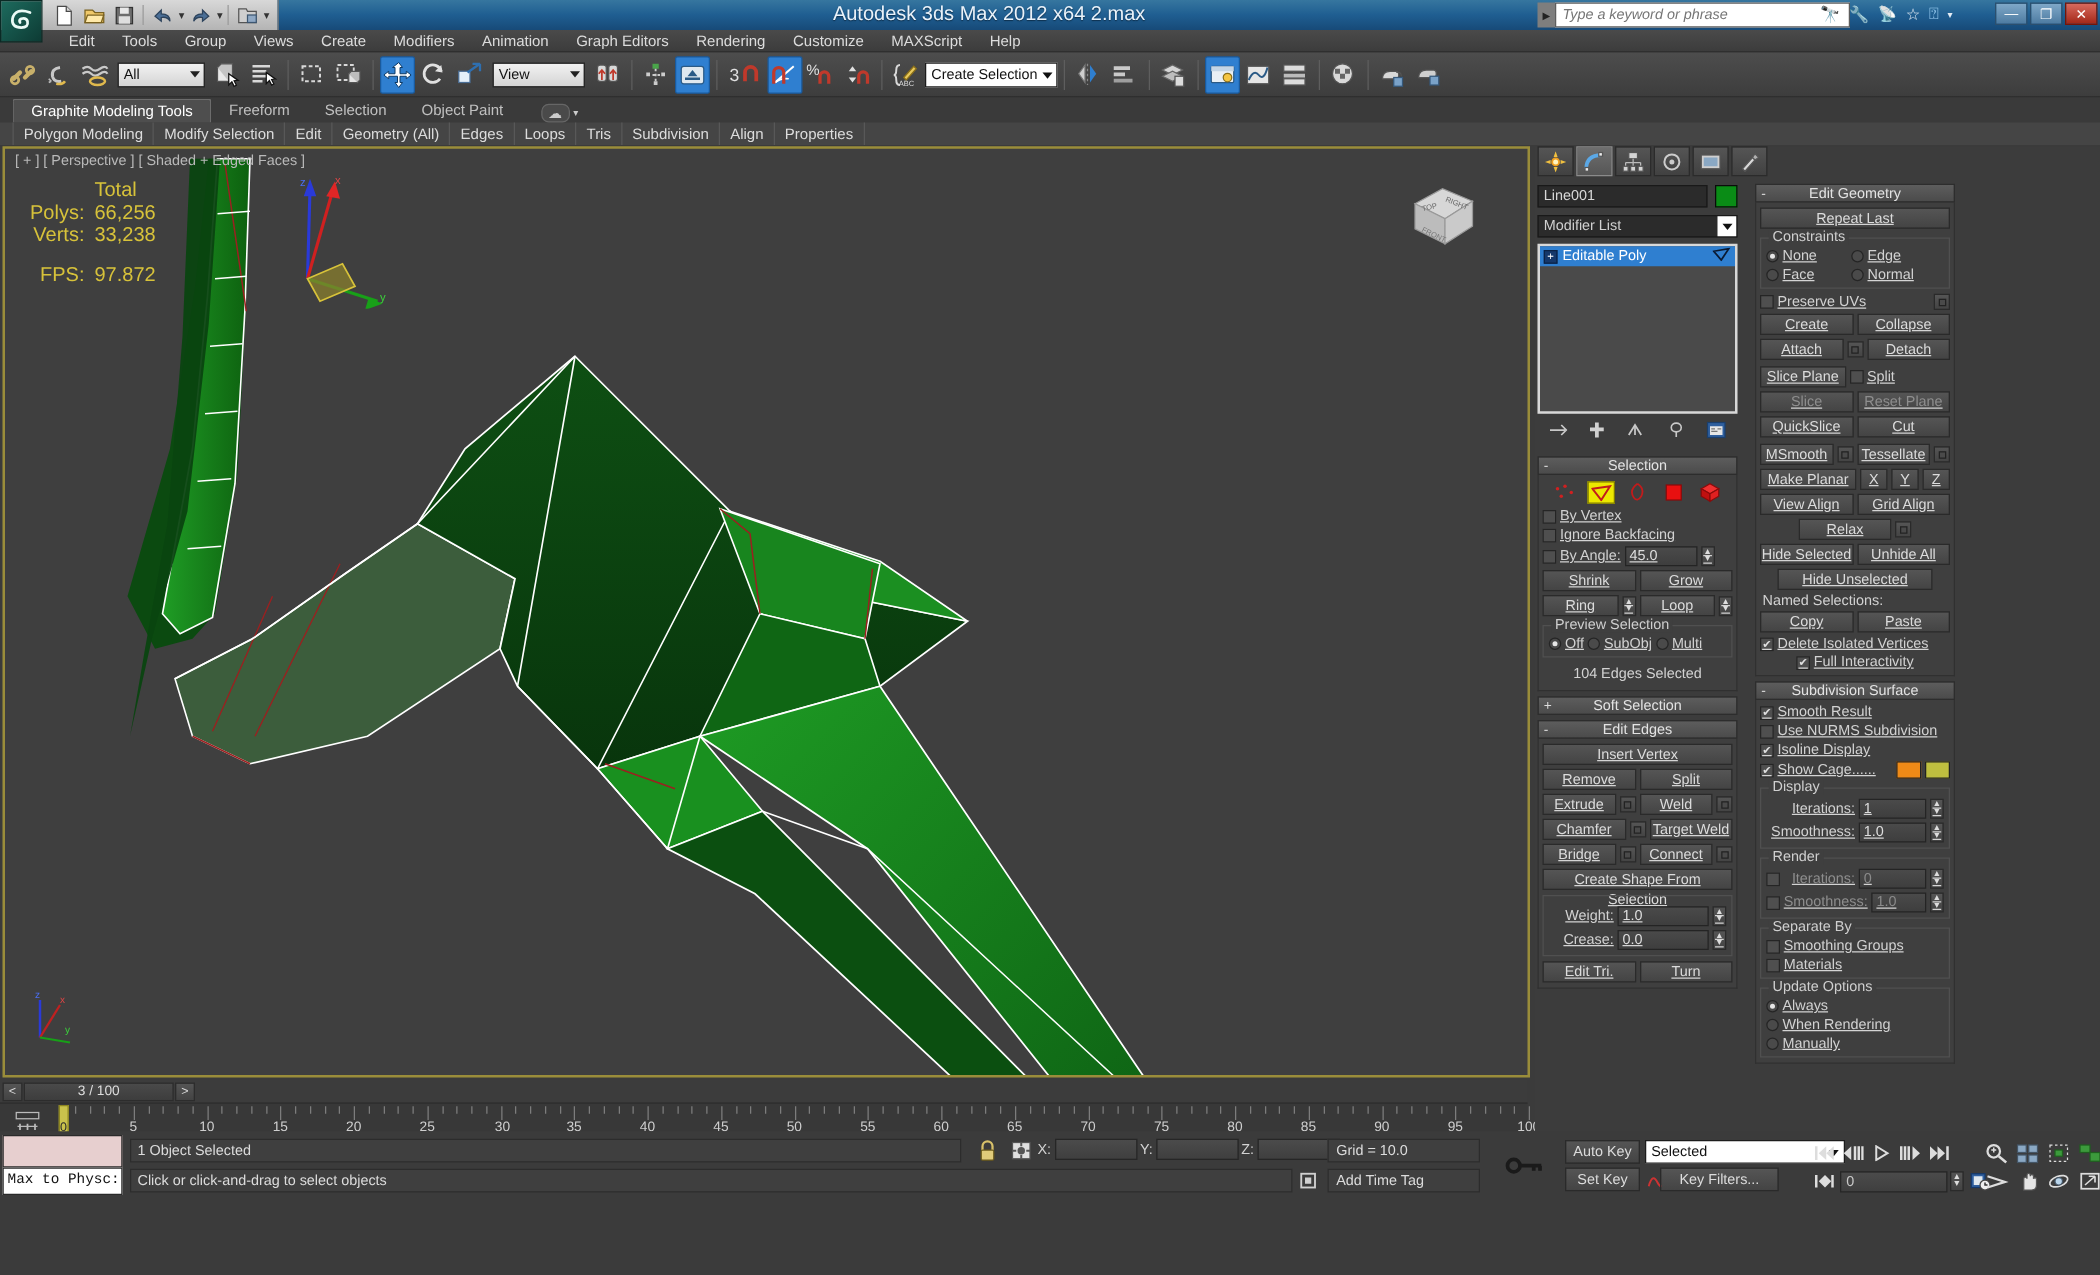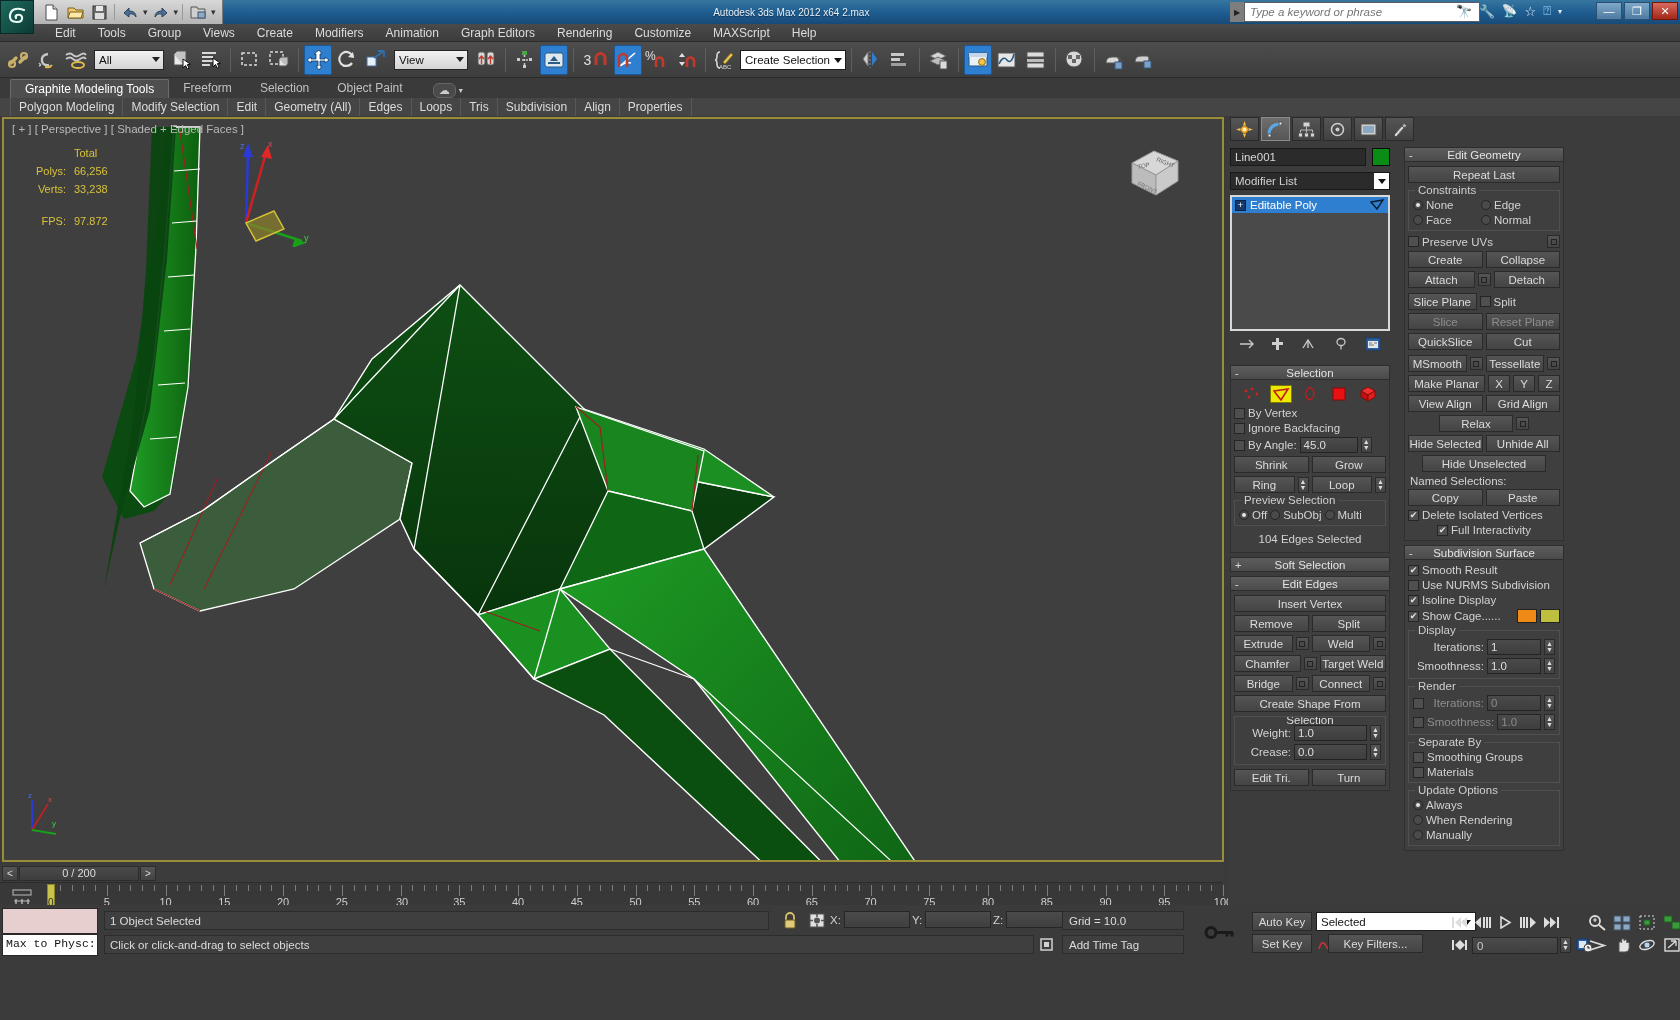--- a/index.html
+++ b/index.html
@@ -25,21 +25,21 @@
   }
   .qat-btn { width:22px; height:20px; display:flex; align-items:center; justify-content:center; }
   .qat-sep { width:1px; height:16px; background:#9a9a9a; margin:0 2px; }
   #applogo {
     position:absolute; left:0; top:0; width:34px; height:34px;
     background:linear-gradient(135deg,#1d6b5e,#0d3b34);
     border:1px solid #0a2a25; display:flex; align-items:center; justify-content:center;
     color:#e8f8f4; font-size:22px; z-index:20;
   }
   #apptitle {
-    flex:1; text-align:center; color:#e9f2fa; font-size:10px;
+    flex:1; text-align:center; color:#e9f2fa; font-size:16px;
     text-shadow:0 1px 1px #0c2d49; padding-right:320px;
   }
   #searchbox {
     position:absolute; right:200px; top:2px; height:20px; width:250px;
     display:flex; align-items:center;
   }
   #searchbox .arrow { width:14px; height:20px; background:#7e7e7e; color:#222; display:flex;align-items:center;justify-content:center;font-size:8px;}
   #searchinput {
     flex:1; height:20px; background:#fff; border:1px solid #5d5d5d;
     font-style:italic; color:#888; font-size:11.5px; padding:0 5px;
@@ -94,21 +94,21 @@
   .rb-sub { padding:0 8px; font-size:12px; color:#dcdcdc; height:18px; line-height:18px; border-right:1px solid #585858;}
   .rb-sub:first-child{border-left:1px solid #585858;}
 
   
   #viewport {
     position:absolute; left:2px; top:117px; width:1222px; height:745px;
     background:#3f3f3f; border:2px solid #9a8d3a; overflow:hidden;
   }
   #vp-label { position:absolute; left:8px; top:4px; color:#b9b9b9; font-size:11.5px; }
   #vp-stats { position:absolute; left:18px; top:24px; color:#d7c23a; font-size:11.5px; line-height:16px; }
-  #vp-stats table td { color:#d7c23a; font-size:11px; padding:0 6px 0 0; }
+  #vp-stats table td { color:#d7c23a; font-size:16px; padding:0 6px 0 0; }
   #vp-stats td.lbl { text-align:right; width:48px; }
   #vp-cube { position:absolute; right:36px; top:24px; width:62px; height:58px; }
   #vp-axis { position:absolute; left:18px; bottom:22px; width:50px; height:50px; }
   #vp-gizmo { position:absolute; left:228px; top:18px; width:80px; height:110px; }
 
   
   #timeslider {
     position:absolute; left:0; top:864px; width:1222px; height:18px;
     background:#3c3c3c; display:flex; align-items:center; padding:0 2px;
   }
@@ -161,21 +161,21 @@
     height:15px; background:linear-gradient(180deg,#5d5d5d,#4b4b4b); border:1px solid #2d2d2d;
     color:#e3e3e3; font-size:11.5px; text-align:center; line-height:14px; position:relative;
   }
   .rl-head .pm { position:absolute; left:4px; top:0; font-size:11px; color:#ddd; }
   .rl-body { border:1px solid #303030; border-top:none; background:#3f3f3f; padding:4px 3px; }
   .btn {
     height:17px; background:linear-gradient(180deg,#555,#444); border:1px solid #2a2a2a;
     color:#dcdcdc; font-size:11.5px; text-align:center; line-height:16px; flex:1;
   }
   .btn.dim { color:#8e8e8e; }
-  .row { display:flex; gap:3px; margin-bottom:3px; align-items:center; }
+  .row { display:flex; gap:3px; margin-bottom:3px; align-items:center;text-decoration:underline; }
   .sqbtn { width:13px;height:13px;border:1px solid #2a2a2a;background:linear-gradient(180deg,#555,#444);
            display:flex;align-items:center;justify-content:center; flex:none;}
   .sqbtn i { width:6px;height:6px;border:1px solid #222;background:#4a4a4a;display:block;}
   .chk { width:11px;height:11px;border:1px solid #252525;background:#4f4f4f;flex:none;
          display:flex;align-items:center;justify-content:center;font-size:9px;color:#ddd;line-height:1;}
   .chk.on:after { content:"✔"; font-size:9px; color:#e0e0e0; }
   .rad { width:10px;height:10px;border-radius:50%;border:1px solid #252525;background:#4a4a4a;flex:none;
          display:flex;align-items:center;justify-content:center;}
   .rad.on:after { content:""; width:4px;height:4px;border-radius:50%;background:#e6e6e6;display:block;}
   .lbl { font-size:11.5px; color:#d2d2d2; white-space:nowrap; }
@@ -636,21 +636,21 @@
       <text x="6" y="10" font-size="8" fill="#4a6ef0" font-family="Liberation Sans">z</text>
     <path d="M10 42 L26 16" stroke="#c02020" stroke-width="1.8"></path>
       <text x="26" y="14" font-size="8" fill="#e04545" font-family="Liberation Sans">x</text>
     <path d="M10 42 L34 46" stroke="#18a018" stroke-width="1.8"></path>
       <text x="30" y="38" font-size="8" fill="#3bd13b" font-family="Liberation Sans">y</text>
   </svg>
 </div>
 
 <div id="timeslider">
   <div class="ts-btn">&lt;</div>
-  <div id="ts-field">0 / 200</div>
+  <div id="ts-field">3 / 100</div>
   <div class="ts-btn">&gt;</div>
 </div>
 
 <div id="trackbar">
   <svg id="tb-icon" viewBox="0 0 24 22">
     <rect x="3" y="3" width="18" height="5" fill="none" stroke="#bbb"></rect>
       <path d="M6 12 v5 M12 17 v-5 M18 12 v5" stroke="#bbb" stroke-width="1.4"></path>
     <path d="M4 14 h16" stroke="#bbb"></path>
   </svg>
   <div id="tb-ruler">

